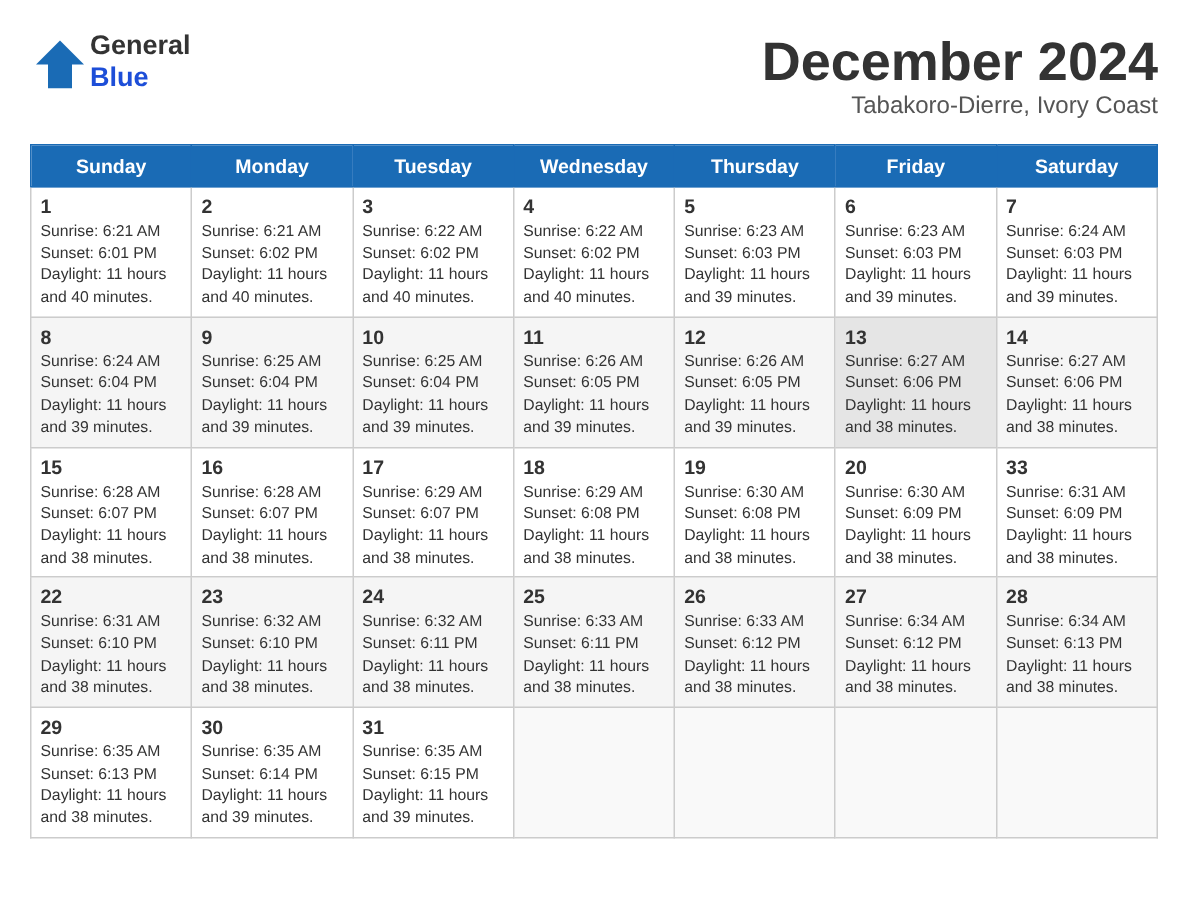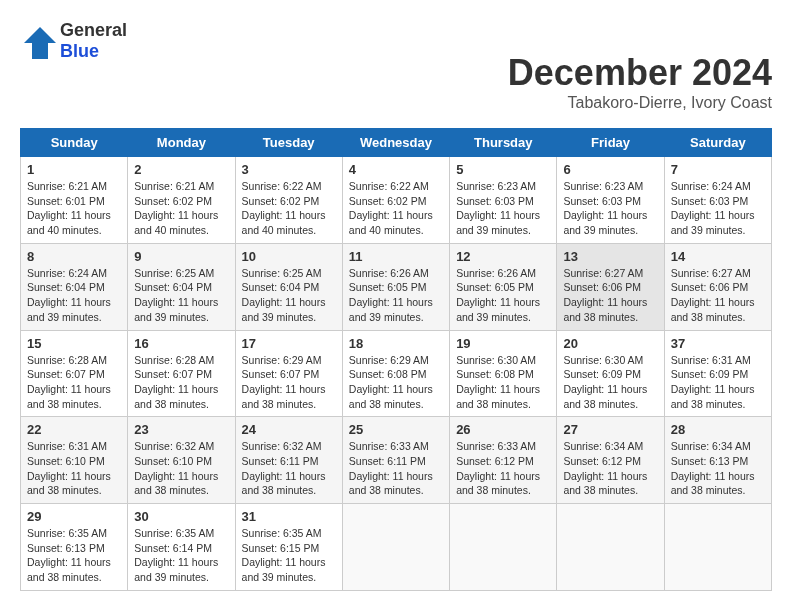--- a/index.html
+++ b/index.html
@@ -15,21 +15,21 @@
       justify-content: space-between;
       align-items: flex-start;
       margin-bottom: 16px;
     }
     .logo {
       display: flex;
       align-items: center;
       gap: 4px;
     }
     .title-area { text-align: right; }
-    .month-title { font-size: 36px; font-weight: bold; color: #333; margin-top: 32px; }
+    .month-title { font-size: 36px; font-weight: bold; color: #333; }
     .location-title { font-size: 16px; color: #555; }
 
     .calendar { width: 100%; border-collapse: collapse; }
     .calendar th {
       background-color: #1a6bb5;
       color: white;
       text-align: center;
       padding: 6px 8px;
       font-size: 13px;
       font-weight: bold;
@@ -108,21 +108,21 @@
         <td style="background-color: #e5e5e5;"><span class="day-num">13</span><span class="cell-content">Sunrise: 6:27 AM<br>Sunset: 6:06 PM<br>Daylight: 11 hours and 38 minutes.</span></td>
         <td style="background-color: rgb(245, 245, 245);"><span class="day-num">14</span><span class="cell-content">Sunrise: 6:27 AM<br>Sunset: 6:06 PM<br>Daylight: 11 hours and 38 minutes.</span></td>
       </tr>
       <tr>
         <td><span class="day-num">15</span><span class="cell-content">Sunrise: 6:28 AM<br>Sunset: 6:07 PM<br>Daylight: 11 hours and 38 minutes.</span></td>
         <td><span class="day-num">16</span><span class="cell-content">Sunrise: 6:28 AM<br>Sunset: 6:07 PM<br>Daylight: 11 hours and 38 minutes.</span></td>
         <td><span class="day-num">17</span><span class="cell-content">Sunrise: 6:29 AM<br>Sunset: 6:07 PM<br>Daylight: 11 hours and 38 minutes.</span></td>
         <td><span class="day-num">18</span><span class="cell-content">Sunrise: 6:29 AM<br>Sunset: 6:08 PM<br>Daylight: 11 hours and 38 minutes.</span></td>
         <td><span class="day-num">19</span><span class="cell-content">Sunrise: 6:30 AM<br>Sunset: 6:08 PM<br>Daylight: 11 hours and 38 minutes.</span></td>
         <td><span class="day-num">20</span><span class="cell-content">Sunrise: 6:30 AM<br>Sunset: 6:09 PM<br>Daylight: 11 hours and 38 minutes.</span></td>
-        <td><span class="day-num">37</span><span class="cell-content">Sunrise: 6:31 AM<br>Sunset: 6:09 PM<br>Daylight: 11 hours and 38 minutes.</span></td>
+        <td><span class="day-num">33</span><span class="cell-content">Sunrise: 6:31 AM<br>Sunset: 6:09 PM<br>Daylight: 11 hours and 38 minutes.</span></td>
       </tr>
       <tr>
         <td style="background-color: rgb(245, 245, 245);"><span class="day-num">22</span><span class="cell-content">Sunrise: 6:31 AM<br>Sunset: 6:10 PM<br>Daylight: 11 hours and 38 minutes.</span></td>
         <td style="background-color: rgb(245, 245, 245);"><span class="day-num">23</span><span class="cell-content">Sunrise: 6:32 AM<br>Sunset: 6:10 PM<br>Daylight: 11 hours and 38 minutes.</span></td>
         <td style="background-color: rgb(245, 245, 245);"><span class="day-num">24</span><span class="cell-content">Sunrise: 6:32 AM<br>Sunset: 6:11 PM<br>Daylight: 11 hours and 38 minutes.</span></td>
         <td style="background-color: rgb(245, 245, 245);"><span class="day-num">25</span><span class="cell-content">Sunrise: 6:33 AM<br>Sunset: 6:11 PM<br>Daylight: 11 hours and 38 minutes.</span></td>
         <td style="background-color: rgb(245, 245, 245);"><span class="day-num">26</span><span class="cell-content">Sunrise: 6:33 AM<br>Sunset: 6:12 PM<br>Daylight: 11 hours and 38 minutes.</span></td>
         <td style="background-color: rgb(245, 245, 245);"><span class="day-num">27</span><span class="cell-content">Sunrise: 6:34 AM<br>Sunset: 6:12 PM<br>Daylight: 11 hours and 38 minutes.</span></td>
         <td style="background-color: rgb(245, 245, 245);"><span class="day-num">28</span><span class="cell-content">Sunrise: 6:34 AM<br>Sunset: 6:13 PM<br>Daylight: 11 hours and 38 minutes.</span></td>
       </tr>

